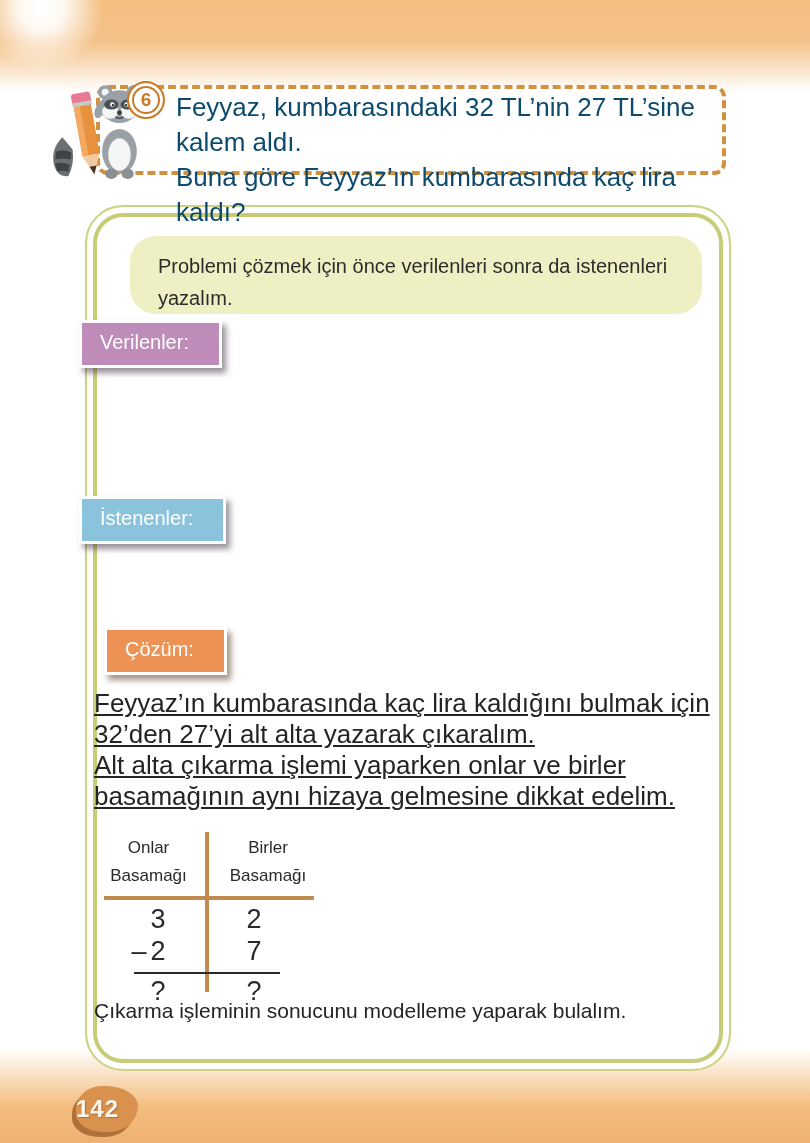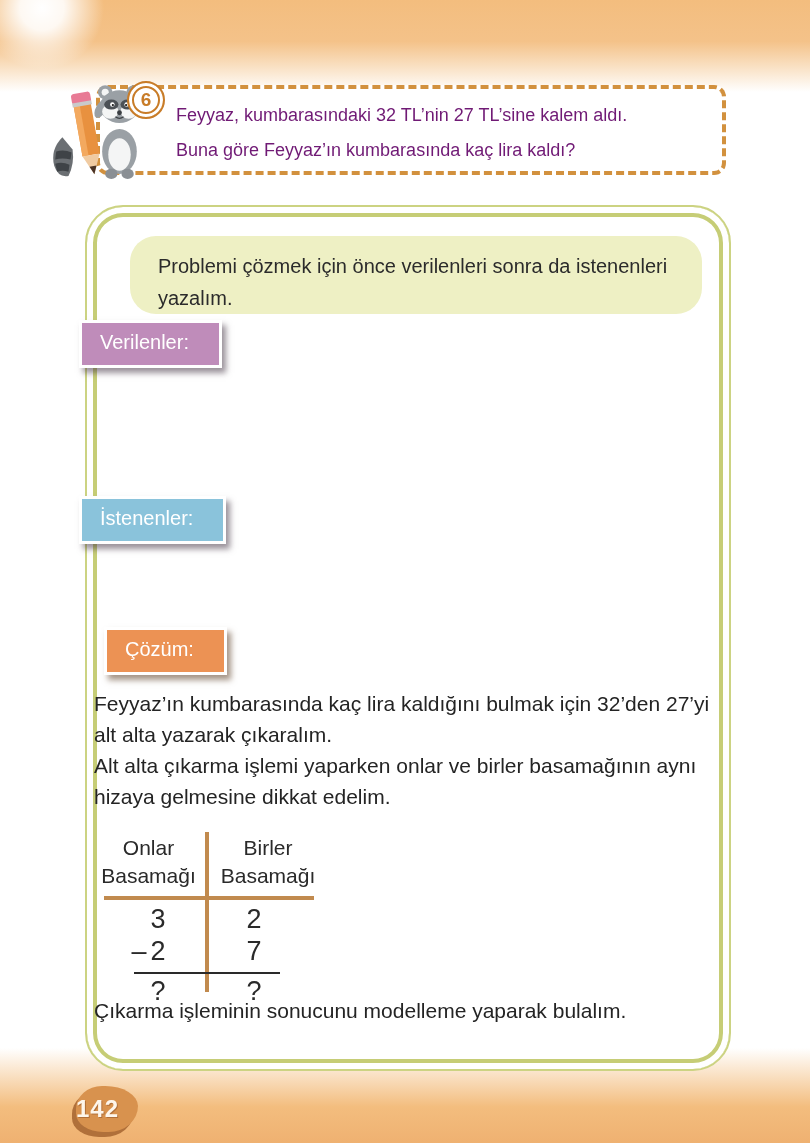--- a/index.html
+++ b/index.html
@@ -19,22 +19,22 @@
   .band-bottom{
     position:absolute; left:0; bottom:0; width:810px; height:95px;
     background:linear-gradient(to bottom, rgba(243,189,126,0) 0%, #f3bd7e 62%, #efb171 100%);
   }
   
   .problem-box{
     position:absolute; left:96px; top:85px; width:622px; height:82px;
     border:4px dashed #d2913e; border-radius:12px; background:#fff; z-index:2;
   }
   .problem-text{
-    position:absolute; left:176px; top:98px; width:540px; z-index:3;
-    font-size:18px; line-height:35px; color:#701a75;
+    position:absolute; left:176px; top:90px; width:540px; z-index:3;
+    font-size:26px; line-height:35px; color:#0c4a6e;
   }
   .problem-number{
     position:absolute; left:127px; top:81px; width:34px; height:34px; z-index:4;
     background:#fff; border:2px solid #c87c28; border-radius:50%;
     box-shadow: inset 0 0 0 3px #ffffff, inset 0 0 0 5px #c87c28;
     display:flex; align-items:center; justify-content:center;
     color:#c87c28; font-weight:bold; font-size:19px;
   }
   .mascot{ position:absolute; left:48px; top:78px; width:94px; height:102px; z-index:3; }
   
@@ -84,31 +84,31 @@
     background:#cfe8f3; border-radius:18px; z-index:2;
   }
   .istenenler-answer{
     position:absolute; left:94px; top:550px; width:612px; z-index:3;
     border-bottom:2px dotted #3c3c48; padding:0 0 4px 20px;
     font-size:22px; color:#b2463f;
   }
   
   .cozum-paragraphs{
     position:absolute; left:94px; top:688px; width:630px; z-index:2;
-    font-size:21px; line-height:31px; color:#242424;
+    font-size:26px; line-height:31px; color:#242424;text-decoration:underline;
   }
   .cozum-closing{
     position:absolute; left:94px; top:999px; width:630px; z-index:2;
     font-size:21px; color:#242424;
   }
   
   .pv-table{ position:absolute; left:96px; top:832px; width:240px; height:162px; z-index:2; }
   .pv-vline{ position:absolute; left:109px; top:0; width:4px; height:160px; background:#c18a4e; }
   .pv-hline{ position:absolute; left:8px; top:64px; width:210px; height:4px; background:#c18a4e; }
-  .pv-header{ position:absolute; top:2px; text-align:center; font-size:21px; line-height:28px; color:#2a2a2a; }
+  .pv-header{ position:absolute; top:2px; text-align:center; font-size:17px; line-height:28px; color:#2a2a2a; }
   .pv-header-tens{ left:0; width:105px; }
   .pv-header-ones{ left:117px; width:110px; }
   .pv-digit{ position:absolute; width:32px; text-align:center; font-size:27px; color:#2a2a2a; }
   .pv-minus{ position:absolute; left:33px; width:20px; text-align:center; font-size:27px; color:#2a2a2a; }
   .pv-subline{ position:absolute; left:38px; top:140px; width:146px; height:2px; background:#2a2a2a; }
   .r1{ top:72px; } .r2{ top:104px; } .r3{ top:144px; }
   .c-tens{ left:46px; } .c-ones{ left:142px; }
   
   .page-number-blob{
     position:absolute; left:76px; top:1086px; width:62px; height:46px; z-index:3;

